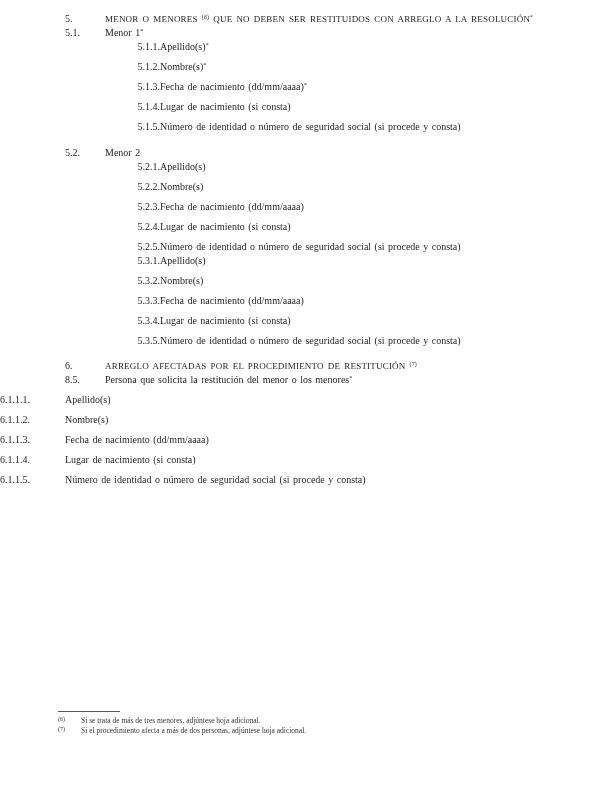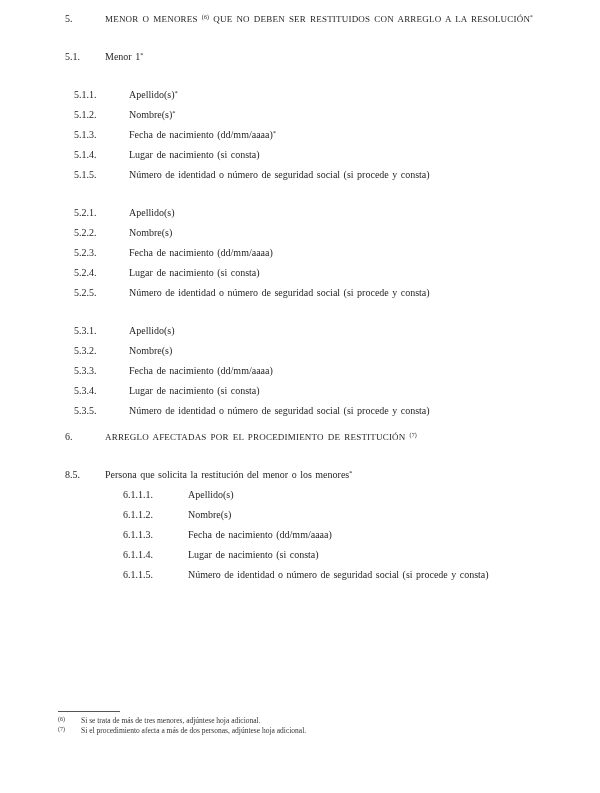--- a/index.html
+++ b/index.html
@@ -15,29 +15,29 @@
   }
   .page { position: absolute; inset: 0; padding-top: 13px; }
 
   .line {
     display: flex;
     align-items: baseline;
     font-size: 10px;
     line-height: 12px;
     margin-top: 8px;
   }
-  .line.compact { margin-top: 26px; }
+  .line.compact { margin-top: 2px; }
   .line.section { margin-top: 13.5px; }
   .form-lines .line:first-child { margin-top: 0; }
 
   .level-1, .level-2 { padding-left: 65px; }
   .level-1 .num, .level-2 .num { flex: 0 0 40px; }
-  .level-3 { padding-left: 74px; }
+  .level-3 { padding-left: 105px; text-align: right; }
   .level-3 .num { flex: 0 0 55px; }
-  .level-4 { padding-left: 123px; }
+  .level-4 { }
   .level-4 .num { flex: 0 0 65px; }
 
   .text { word-spacing: 1px; }
   .caps .text { font-size: 9px; letter-spacing: 0.2px; word-spacing: 1.6px; }
 
   sup { font-size: 0.65em; vertical-align: 0.5em; line-height: 0; }
 
   .checkbox {
     display: inline-block;
     width: 9px; height: 9px;
@@ -87,20 +87,24 @@
         <span class="num">5.1.3.</span>
         <span class="text"><span>Fecha de nacimiento (dd/mm/aaaa)</span><sup>*</sup></span>
       </div>
       <div class="line level-3">
         <span class="num">5.1.4.</span>
         <span class="text"><span>Lugar de nacimiento (si consta)</span></span>
       </div>
       <div class="line level-3">
         <span class="num">5.1.5.</span>
         <span class="text"><span>Número de identidad o número de seguridad social (si procede y consta)</span></span>
+      </div>
+      <div class="line level-2 section">
+        <span class="num">5.2.</span>
+        <span class="text"><span>Menor 2</span></span>
       </div>
       <div class="line level-3 compact">
         <span class="num">5.2.1.</span>
         <span class="text"><span>Apellido(s)</span></span>
       </div>
       <div class="line level-3">
         <span class="num">5.2.2.</span>
         <span class="text"><span>Nombre(s)</span></span>
       </div>
       <div class="line level-3">

